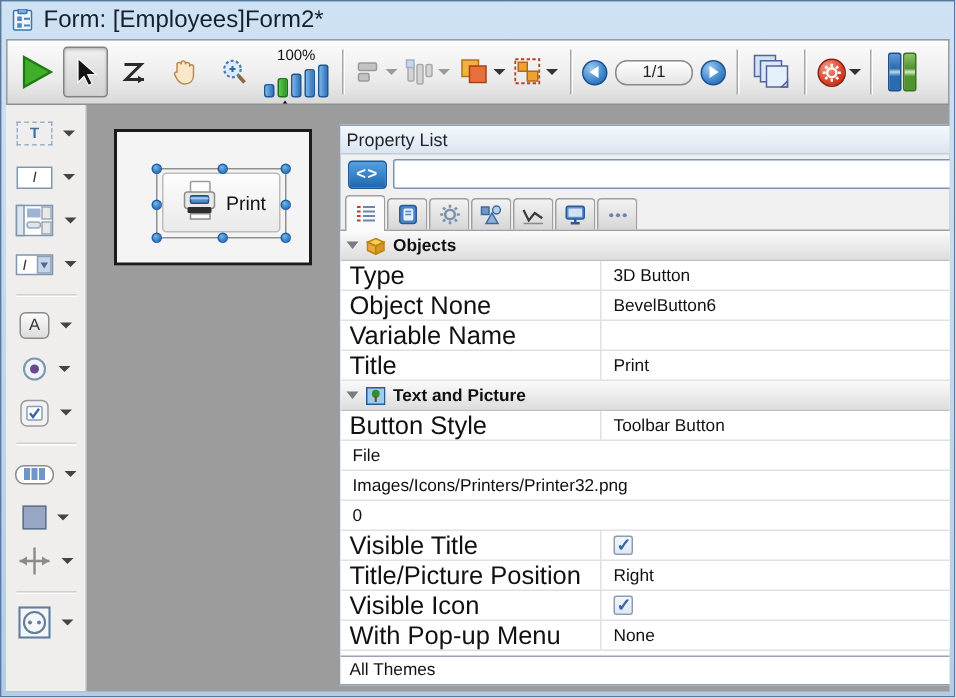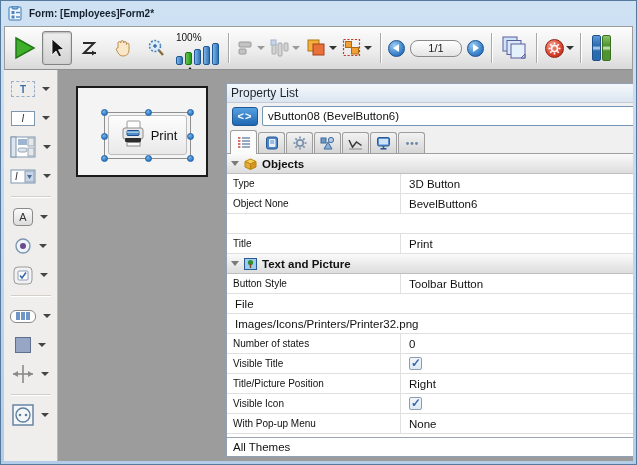--- a/index.html
+++ b/index.html
@@ -7,36 +7,36 @@
               font-family:"Liberation Sans", sans-serif; }
   .window {
     width:637px; height:465px;
     border:1px solid #56799e;
     background:linear-gradient(#cfe2f4,#b3cde8);
     padding:0 3px 3px 3px;
     display:flex; flex-direction:column;
   }
   
   .titlebar { height:25px; display:flex; align-items:center; gap:6px; padding:0 4px; }
-  .title-text { font-size:10px; color:#15202c;font-weight:bold; }
+  .title-text { font-size:16px; color:#15202c; }
   
   .toolbar {
     height:44px; background:linear-gradient(#fcfcfc,#ececec 60%,#d9d9d9);
     border:1px solid #9b9b9b; border-bottom:1px solid #8f8f8f;
     display:flex; align-items:center; padding:0 4px; gap:3px; overflow:hidden;
   }
   .tbtn { height:34px; min-width:30px; display:flex; align-items:center; justify-content:center;
           border:1px solid transparent; border-radius:3px; }
   .tbtn.active { border:1px solid #838383; background:linear-gradient(#efefef,#d2d2d2);
                  box-shadow:inset 0 1px 2px rgba(0,0,0,.25); }
   .tsep { width:1px; height:30px; background:#a8a8a8; margin:0 4px; box-shadow:1px 0 0 #fff; }
   .dd { width:0; height:0; border-left:4px solid transparent; border-right:4px solid transparent;
         border-top:4px solid #333; margin-left:2px; }
   .dd.grey { border-top-color:#9a9a9a; }
-  .zoomwidget { display:flex; flex-direction:column; align-items:flex-start; margin:0 2px; }
+  .zoomwidget { display:flex; flex-direction:column; align-items:center; margin:0 2px; }
   .zoomlabel { font-size:10px; color:#111; line-height:11px; }
   .zoombars { display:flex; align-items:flex-end; gap:2px; position:relative; }
   .zbar { width:7px; border-radius:2px; background:linear-gradient(90deg,#7fb4e6,#2e74ba);
           border:1px solid #1d5794; }
   .zbar.green { background:linear-gradient(90deg,#66c455,#259a1e); border-color:#187513; }
   .zmark { position:absolute; bottom:-6px; left:11px; width:0; height:0;
            border-left:3px solid transparent; border-right:3px solid transparent;
            border-bottom:4px solid #111; }
   .pagebox { width:52px; height:17px; border:1px solid #8a8a8a; border-radius:8px;
              background:linear-gradient(#ffffff,#e4e4e4); font-size:11px; color:#222;
@@ -109,21 +109,21 @@
   .pl-tab.selected { height:24px; background:#fbfbfb; position:relative; z-index:2;
                      margin-bottom:-1px; }
   .pl-body { flex:1; display:flex; overflow:hidden; background:#fff; }
   .pgrid { flex:1; display:flex; flex-direction:column; }
   .sechead { height:20px; background:linear-gradient(#fafafa,#dddddd);
              border-bottom:1px solid #bfbfbf; display:flex; align-items:center; gap:5px; padding:0 4px; }
   .sectri { width:0; height:0; border-left:4px solid transparent; border-right:4px solid transparent;
             border-top:5px solid #7a7a7a; }
   .seclabel { font-size:11.5px; font-weight:bold; color:#111; }
   .prow { height:20px; display:flex; border-bottom:1px solid #e0e0e0; background:#fff; }
-  .pname { width:174px; border-right:1px solid #e0e0e0; font-size:10px; color:#111;
+  .pname { width:174px; border-right:1px solid #e0e0e0; font-size:17px; color:#111;
            display:flex; align-items:center; padding-left:6px; }
   .pval { flex:1; font-size:11.5px; color:#111; display:flex; align-items:center; padding-left:8px;
           white-space:nowrap; overflow:hidden; }
   .cbx { width:13px; height:13px; border:1px solid #8a9cb2; border-radius:2px;
          background:linear-gradient(#f2f6fa,#dfe8f2); position:relative; }
   .cbx::after { content:"✓"; position:absolute; left:1px; top:-2px; font-size:12px;
                 font-weight:bold; color:#3767a8; }
   .pl-scroll { width:16px; background:#f3f2f1; border-left:1px solid #c9c9c9;
                display:flex; flex-direction:column; position:relative; }
   .scr-arrow { height:15px; display:flex; align-items:center; justify-content:center; }
@@ -425,21 +425,20 @@
 
     <div class="panel">
       <div class="pl-titlebar">
         <span class="pl-title">Property List</span>
         <span class="closebox">x</span>
       </div>
 
       <div class="pl-selector">
         <span class="navbtn">&lt;&gt;</span>
         <div class="combo">
-          <span>vButton08 (BevelButton6)</span>
           <span class="dd"></span>
         </div>
         <div class="eyebtn">
           <span>
             <svg width="17" height="12" viewBox="0 0 17 12">
               <ellipse cx="8.5" cy="6" rx="7.5" ry="5" fill="#4a4a4a" stroke="#2a2a2a"></ellipse>
               <circle cx="8.5" cy="6" r="3.2" fill="#3a7cc4"></circle>
               <circle cx="7.4" cy="4.8" r="1.1" fill="#fff"></circle>
             </svg>
           </span>
@@ -532,20 +531,21 @@
           </div>
           <div class="prow">
             <div class="pname">Type</div>
             <div class="pval">3D Button</div>
           </div>
           <div class="prow">
             <div class="pname">Object None</div>
             <div class="pval">BevelButton6</div>
           </div>
           <div class="prow">
+            <div class="pname">Variable Name</div>
           </div>
           <div class="prow">
             <div class="pname">Title</div>
             <div class="pval">Print</div>
           </div>
 
           <div class="sechead">
             <span class="sectri"></span>
             <span>
               <svg width="13" height="12" viewBox="0 0 13 12">
@@ -560,21 +560,20 @@
             <div class="pname">Button Style</div>
             <div class="pval">Toolbar Button</div>
           </div>
           <div class="prow">
             <div class="pval">File</div>
           </div>
           <div class="prow">
             <div class="pval">Images/Icons/Printers/Printer32.png</div>
           </div>
           <div class="prow">
-            <div class="pname">Number of states</div>
             <div class="pval">0</div>
           </div>
           <div class="prow">
             <div class="pname">Visible Title</div>
             <div class="pval">
                 <span class="cbx"></span>
               </div>
           </div>
           <div class="prow">
             <div class="pname">Title/Picture Position</div>

